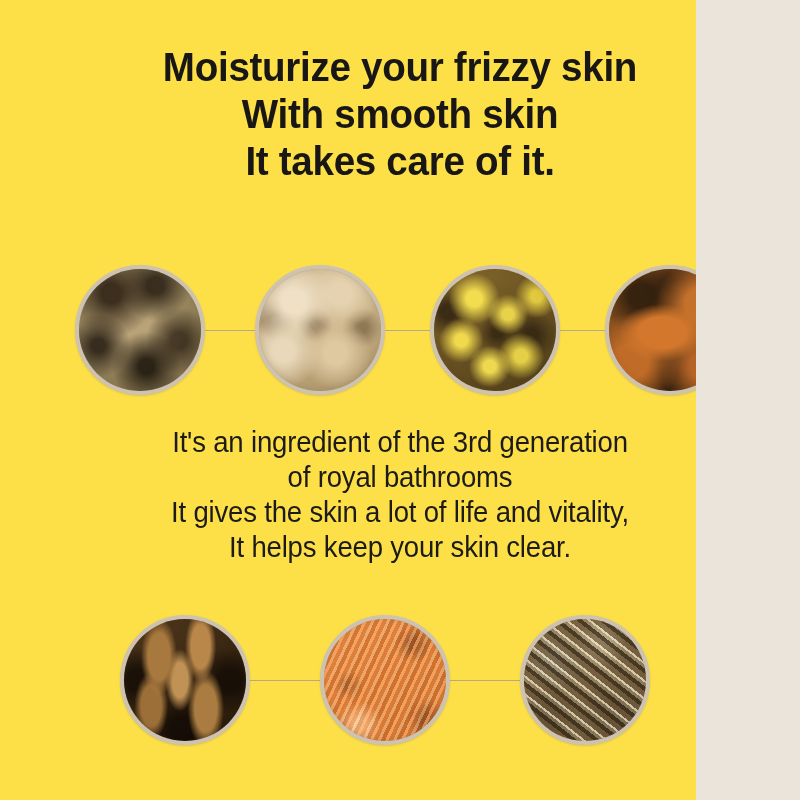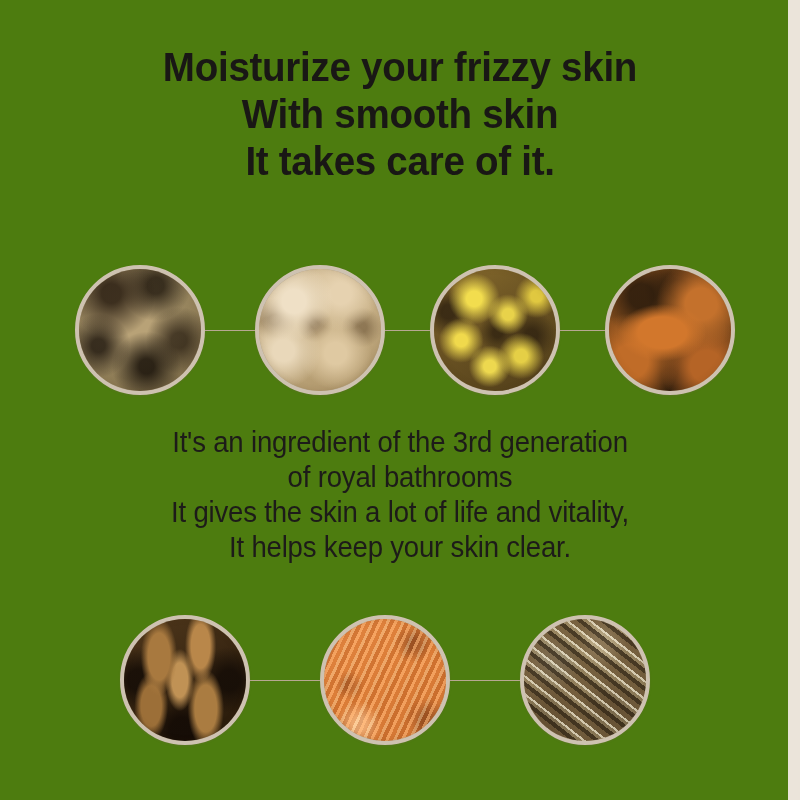--- a/index.html
+++ b/index.html
@@ -8,23 +8,23 @@
   }
   body {
     width: 800px;
     height: 800px;
     background: #ebe4da;
     font-family: "Liberation Sans", "DejaVu Sans", sans-serif;
     overflow: hidden;
   }
   #poster {
     position: relative;
-    width: 788px;
+    width: 696px;
     height: 800px;
-    background: #4d7c0f;
+    background: #fde047;
     overflow: hidden;
   }
 
   
   .headline {
     position: absolute;
     left: 0;
     top: 44px;
     width: 800px;
     text-align: center;

